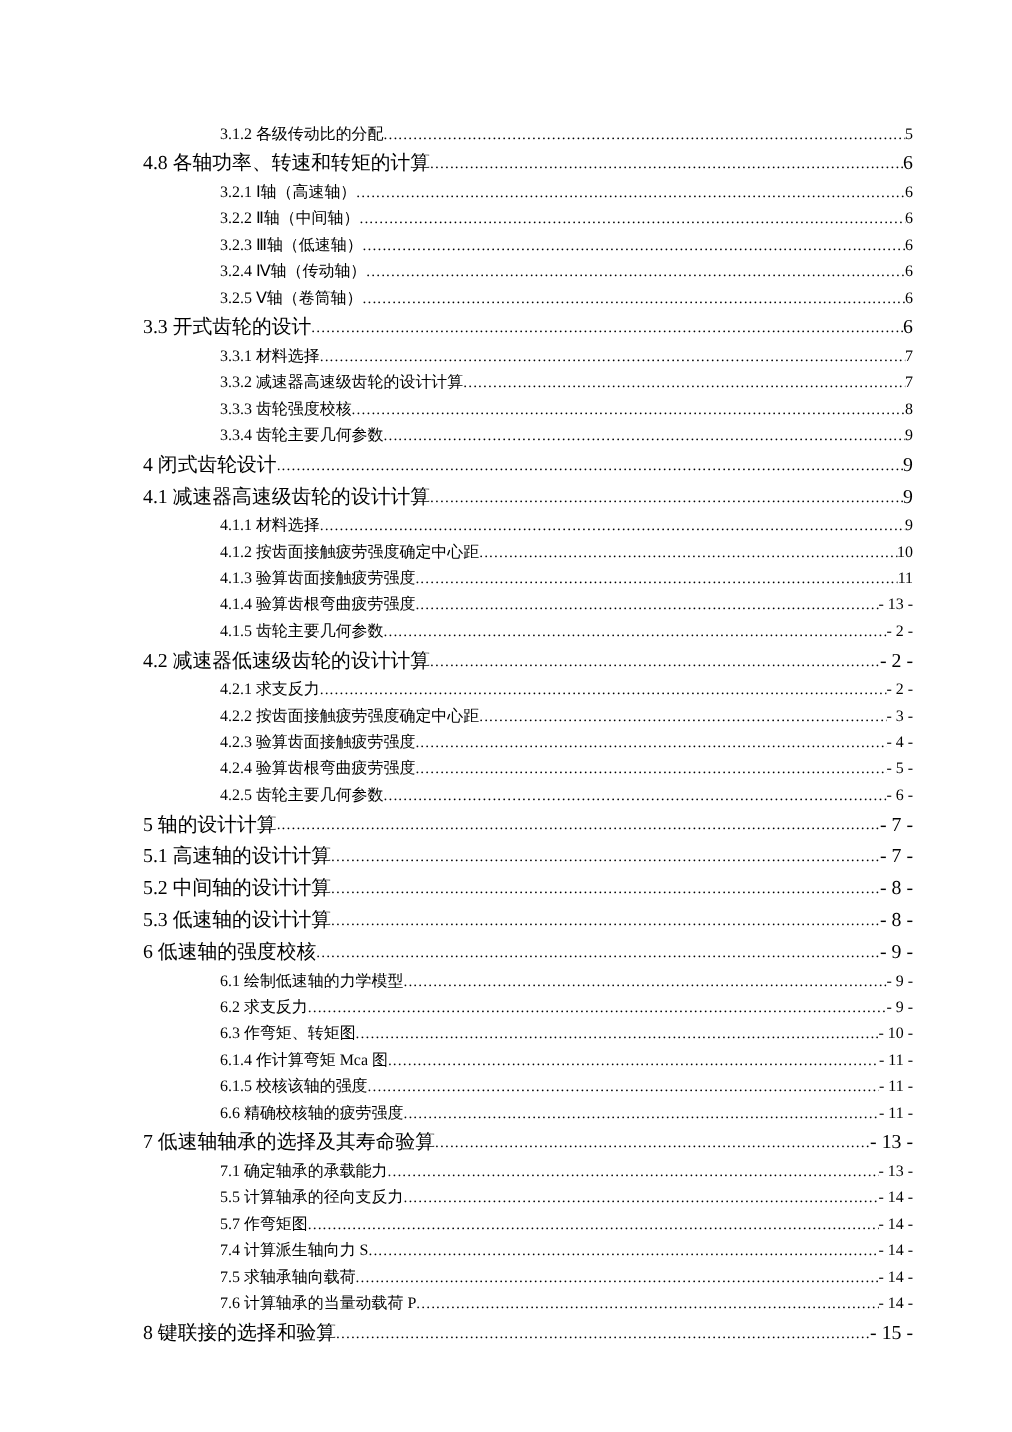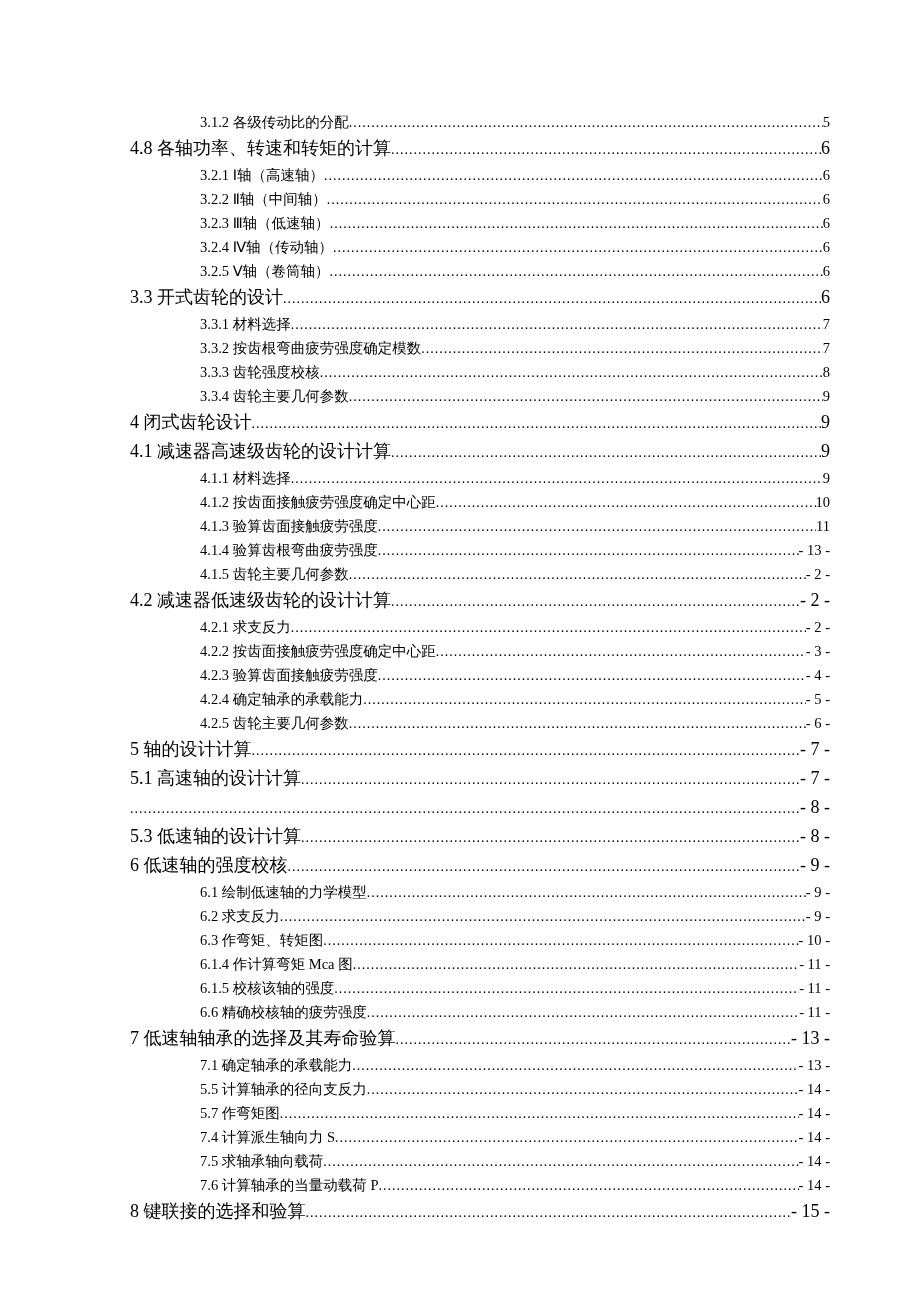--- a/index.html
+++ b/index.html
@@ -106,21 +106,21 @@
         <span class="toc-label">3.3 开式齿轮的设计</span>
         <span class="toc-leader"></span>
         <span class="toc-page">6</span>
       </div>
       <div class="toc-line lvl-3">
         <span class="toc-label">3.3.1 材料选择</span>
         <span class="toc-leader"></span>
         <span class="toc-page">7</span>
       </div>
       <div class="toc-line lvl-3">
-        <span class="toc-label">3.3.2 按齿根弯曲疲劳强度确定模数</span>
+        <span class="toc-label">3.3.2 减速器高速级齿轮的设计计算</span>
         <span class="toc-leader"></span>
         <span class="toc-page">7</span>
       </div>
       <div class="toc-line lvl-3">
         <span class="toc-label">3.3.3 齿轮强度校核</span>
         <span class="toc-leader"></span>
         <span class="toc-page">8</span>
       </div>
       <div class="toc-line lvl-3">
         <span class="toc-label">3.3.4 齿轮主要几何参数</span>
@@ -176,40 +176,41 @@
         <span class="toc-label">4.2.2 按齿面接触疲劳强度确定中心距</span>
         <span class="toc-leader"></span>
         <span class="toc-page">- 3 -</span>
       </div>
       <div class="toc-line lvl-3">
         <span class="toc-label">4.2.3 验算齿面接触疲劳强度</span>
         <span class="toc-leader"></span>
         <span class="toc-page">- 4 -</span>
       </div>
       <div class="toc-line lvl-3">
-        <span class="toc-label">4.2.4 确定轴承的承载能力</span>
+        <span class="toc-label">4.2.4 验算齿根弯曲疲劳强度</span>
         <span class="toc-leader"></span>
         <span class="toc-page">- 5 -</span>
       </div>
       <div class="toc-line lvl-3">
         <span class="toc-label">4.2.5 齿轮主要几何参数</span>
         <span class="toc-leader"></span>
         <span class="toc-page">- 6 -</span>
       </div>
       <div class="toc-line lvl-1">
         <span class="toc-label">5 轴的设计计算</span>
         <span class="toc-leader"></span>
         <span class="toc-page">- 7 -</span>
       </div>
       <div class="toc-line lvl-2">
         <span class="toc-label">5.1 高速轴的设计计算</span>
         <span class="toc-leader"></span>
         <span class="toc-page">- 7 -</span>
       </div>
       <div class="toc-line lvl-2">
+        <span class="toc-label">5.2 中间轴的设计计算</span>
         <span class="toc-leader"></span>
         <span class="toc-page">- 8 -</span>
       </div>
       <div class="toc-line lvl-2">
         <span class="toc-label">5.3 低速轴的设计计算</span>
         <span class="toc-leader"></span>
         <span class="toc-page">- 8 -</span>
       </div>
       <div class="toc-line lvl-1">
         <span class="toc-label">6 低速轴的强度校核</span>

